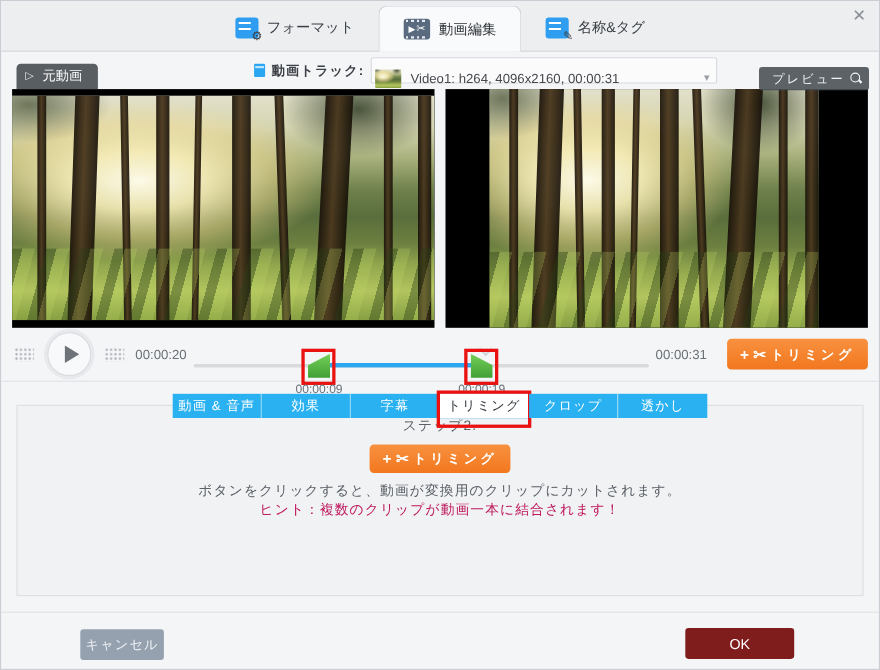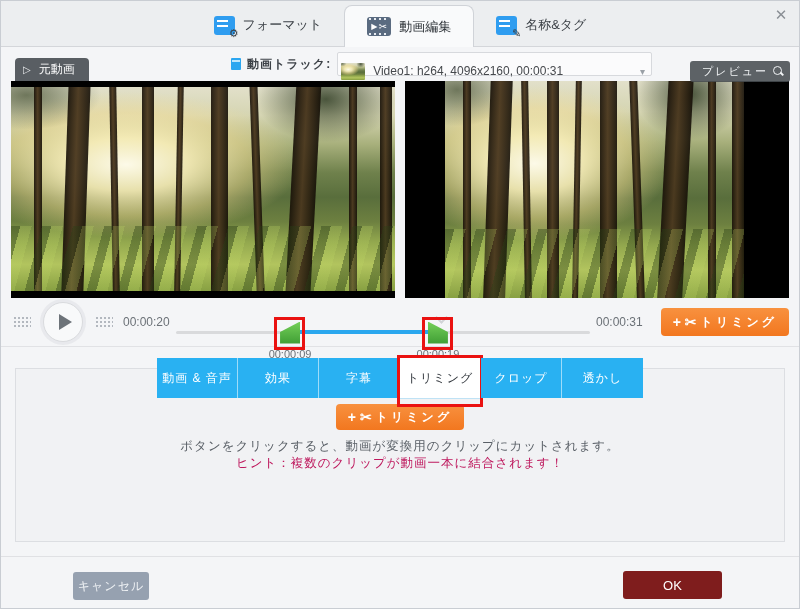--- a/index.html
+++ b/index.html
@@ -121,21 +121,21 @@
     flex:none; height:28px; margin-left:8px; padding:0 12px; border:none; border-radius:4px;
     background:linear-gradient(180deg,#f8913f,#f2771f); color:#fff; font-size:12px; font-weight:bold;
     letter-spacing:3px; display:flex; align-items:center; gap:4px; cursor:pointer;
   }
   .trim-btn .plus { font-size:14px; letter-spacing:0; } .trim-btn .scis { font-size:14px; letter-spacing:0; }
 
   
   .lower { border-top:1px solid #e1e2e5; height:209px; }
   .panel { position:relative; margin:21px 14px 0; height:174px; background:#f1f2f4; border:1px solid #dcdee2; }
   .edit-tabs { position:absolute; top:-11px; left:50%; transform:translateX(-50%); display:flex; z-index:2; }
-  .etab { width:81px; height:40px; background:#29b1f2; color:#fff; font-size:12px; letter-spacing:1px;
+  .etab { width:81px; height:22px; background:#29b1f2; color:#fff; font-size:12px; letter-spacing:1px;
     display:flex; align-items:center; justify-content:center; border-right:1px solid rgba(255,255,255,.55); cursor:pointer; position:relative; }
   .etab:last-child { border-right:none; }
   .etab.active { background:#fff; color:#33383e; outline:1px solid #bfe2f5; }
   .etab .tab-annot { position:absolute; left:-3px; right:-3px; top:-3px; bottom:-9px; border:3px solid #ea1211; pointer-events:none; }
   .step1 { margin-top:54px; text-align:center; font-size:12.5px; color:#5a6067; letter-spacing:1px;
     display:flex; align-items:center; justify-content:center; gap:3px; }
   .knob-ic { display:inline-block; width:15px; height:12px; background:linear-gradient(180deg,#74cf58,#3f9e35); margin:0 1px; }
   .knob-ic.l { clip-path:polygon(0 100%, 0 48%, 100% 0, 100% 100%); }
   .knob-ic.r { clip-path:polygon(0 0, 100% 48%, 100% 100%, 0 100%); }
   .step2 { margin-top:10px; display:flex; align-items:center; justify-content:center; gap:8px;

